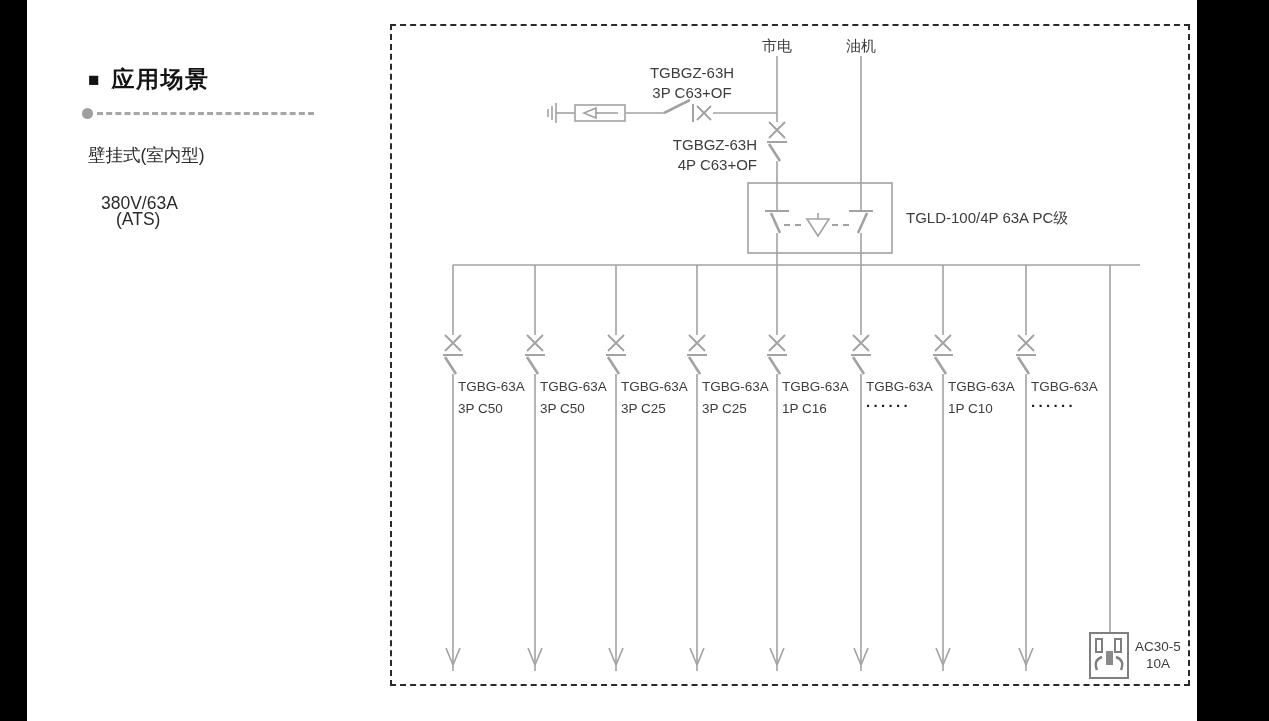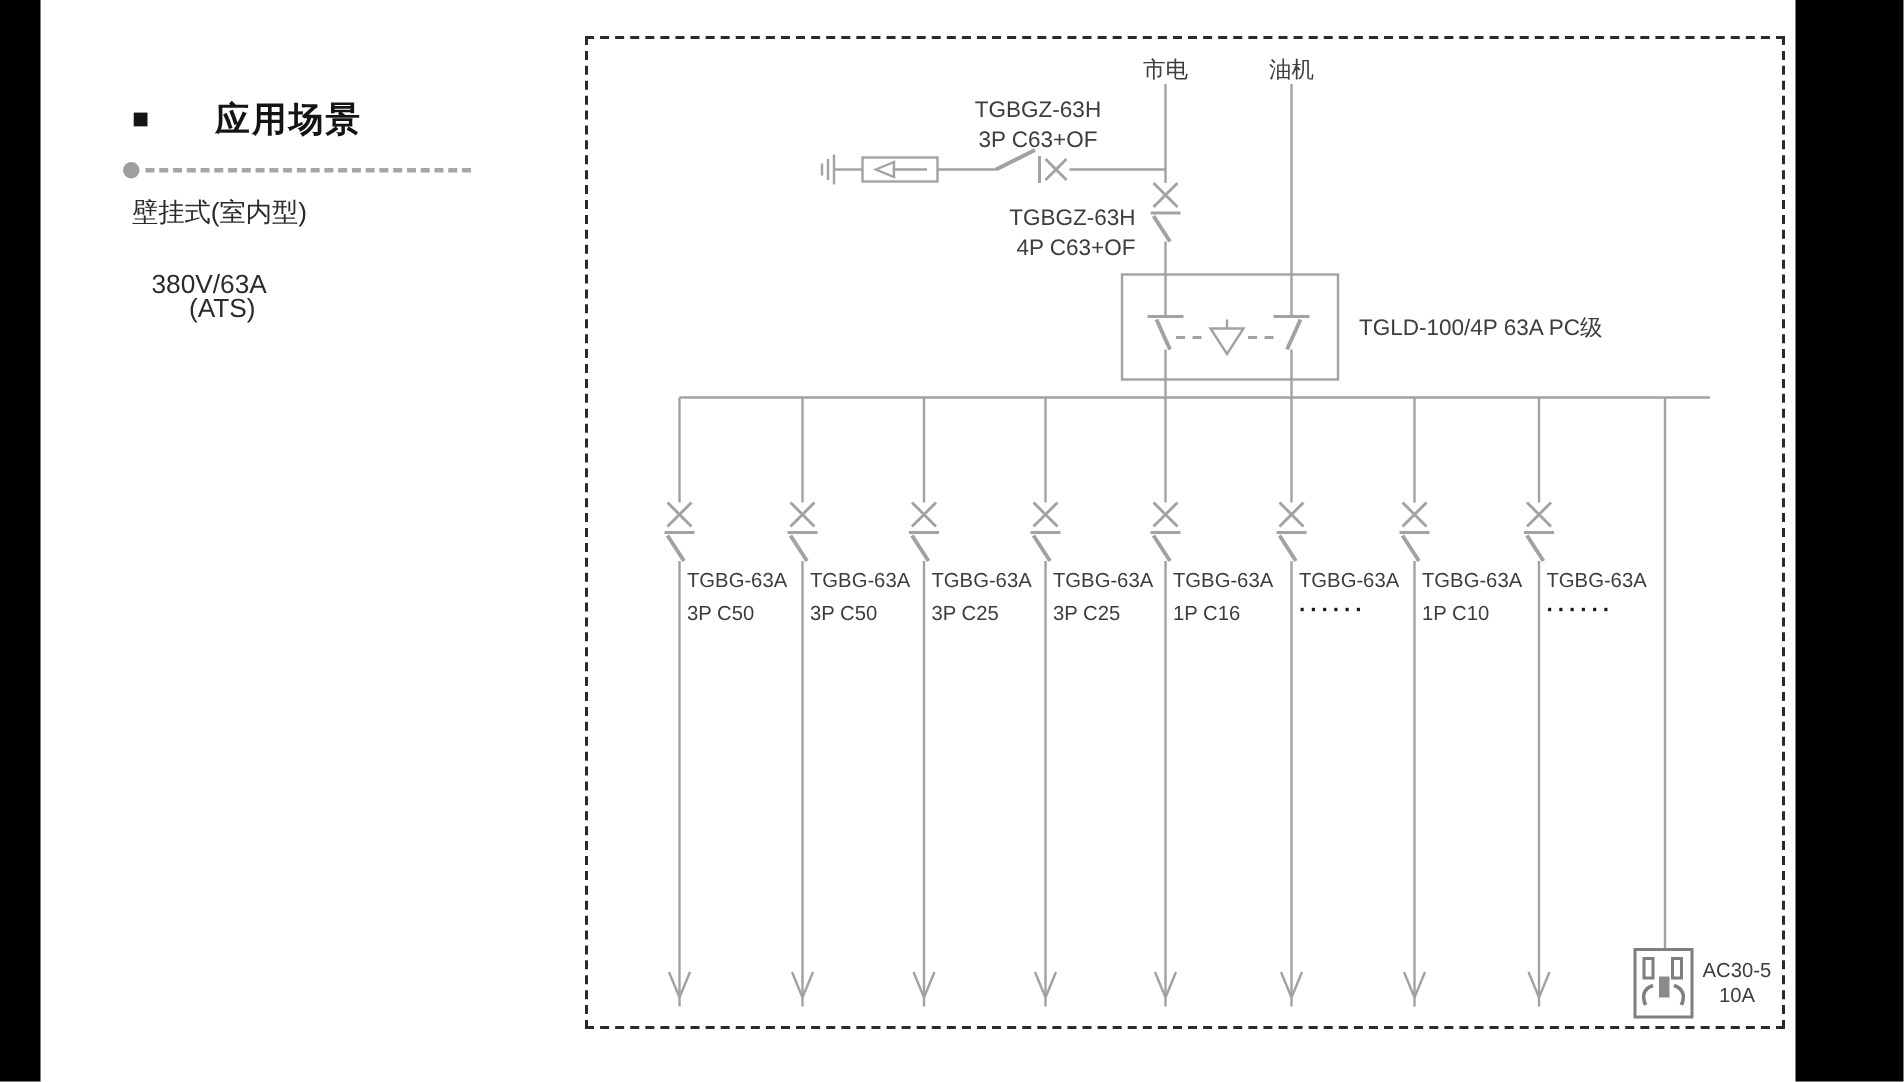--- a/index.html
+++ b/index.html
@@ -8,28 +8,28 @@
     font-family:"Liberation Sans","DejaVu Sans",sans-serif;overflow:hidden;
   }
   .side-strip{position:absolute;top:0;height:721px;background:#000000;}
   .strip-left{left:0;width:27px;}
   .strip-right{left:1197px;width:72px;}
 
   
   .left-panel{position:absolute;left:0;top:0;width:390px;height:721px;}
   .heading-row{position:absolute;left:88px;top:64px;display:flex;align-items:center;gap:12px;color:#141414;}
   .heading-bullet{font-size:19px;line-height:1;color:#141414;}
-  .heading-text{font-size:23px;font-weight:bold;letter-spacing:1.5px;color:#141414;margin-left:32px;}
+  .heading-text{font-size:23px;font-weight:bold;letter-spacing:1.5px;color:#141414;}
   .divider-row{position:absolute;left:82px;top:108px;width:232px;display:flex;align-items:center;}
   .divider-dot{width:11px;height:11px;border-radius:50%;background:#9e9e9e;flex:0 0 auto;}
   .divider-dash{flex:1;border-top:3px dashed #a6a6a6;margin-left:4px;}
-  .panel-line{position:absolute;color:#2b2b2b;font-size:17.5px;white-space:nowrap;}
+  .panel-line{position:absolute;color:#2b2b2b;font-size:17.5px;white-space:nowrap;margin-top:14px;}
   .pl1{left:88px;top:129px;}
   .pl2{left:101px;top:179px;}
-  .pl3{left:126px;top:195px;}
+  .pl3{left:116px;top:195px;}
 
   
   .diagram-frame{position:absolute;left:390px;top:24px;width:800px;height:662px;border:2px dashed #2a2a2a;box-sizing:border-box;}
 
   svg.schematic{position:absolute;left:0;top:0;width:1269px;height:721px;}
   .ln{stroke:#a2a2a2;stroke-width:1.6;fill:none;}
   .xarm{stroke:#a2a2a2;stroke-width:1.9;fill:none;}
   .blade{stroke:#a2a2a2;stroke-width:2.6;fill:none;}
   .bar{stroke:#a2a2a2;stroke-width:2;fill:none;}
   .dash-link{stroke:#a2a2a2;stroke-width:2;stroke-dasharray:6 5;fill:none;}

